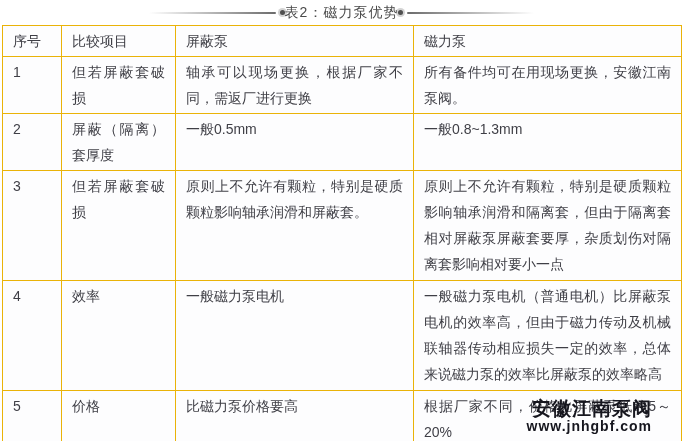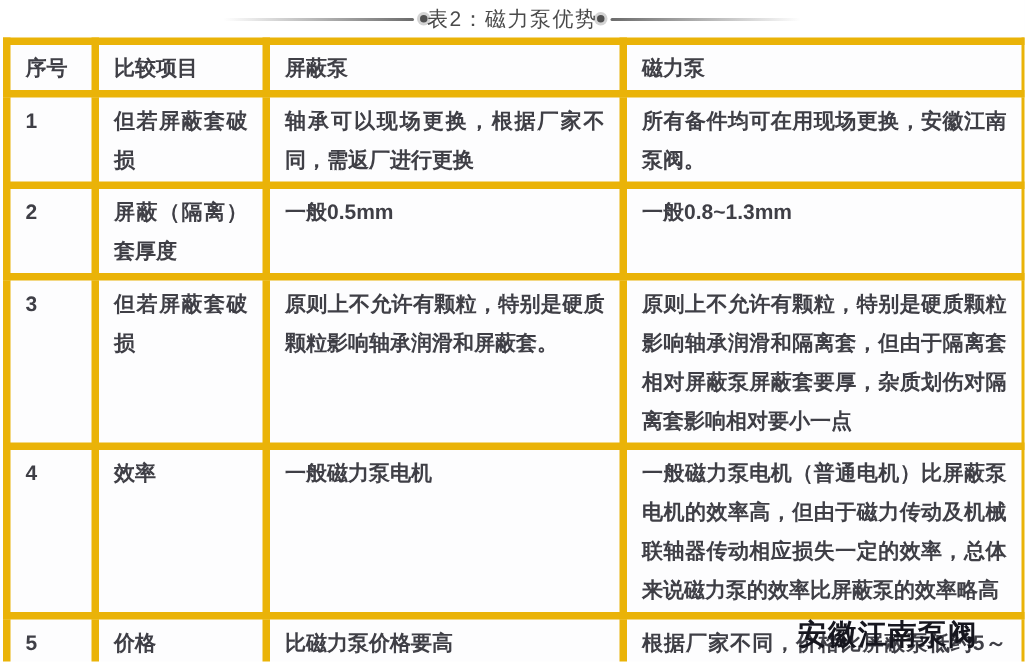--- a/index.html
+++ b/index.html
@@ -40,24 +40,24 @@
   
   table.cmp {
     position: absolute;
     left: 2px; top: 25px;
     width: 679px;
     border-collapse: collapse;
     table-layout: fixed;
     background: #fdfdfe;
   }
   .cmp th, .cmp td {
-    border: 5px solid #eab308;
+    border: 1px solid #eab308;
     vertical-align: top;
     text-align: left;
-    font-weight: bold;
+    font-weight: normal;
     font-size: 14px;
     color: #3f3f46;
     line-height: 26px;
     padding: 2px 10px;
     overflow: hidden;
   }
   .cmp thead tr { height: 31px; }
   .cmp tr.h2 { height: 55px; }
   .cmp tr.h4 { height: 110px; }
   .cmp tr.h5 { height: 50px; }
@@ -145,13 +145,14 @@
       <td>5</td>
       <td class="just">价格</td>
       <td class="just">比磁力泵价格要高</td>
       <td class="just">根据厂家不同，价格比屏蔽泵低约5～20%</td>
     </tr>
   </tbody>
 </table>
 
 <div class="watermark">
   <div class="wm-name">安徽江南泵阀</div>
+  <div class="wm-url">www.jnhgbf.com</div>
 </div>
 
 </body></html>

